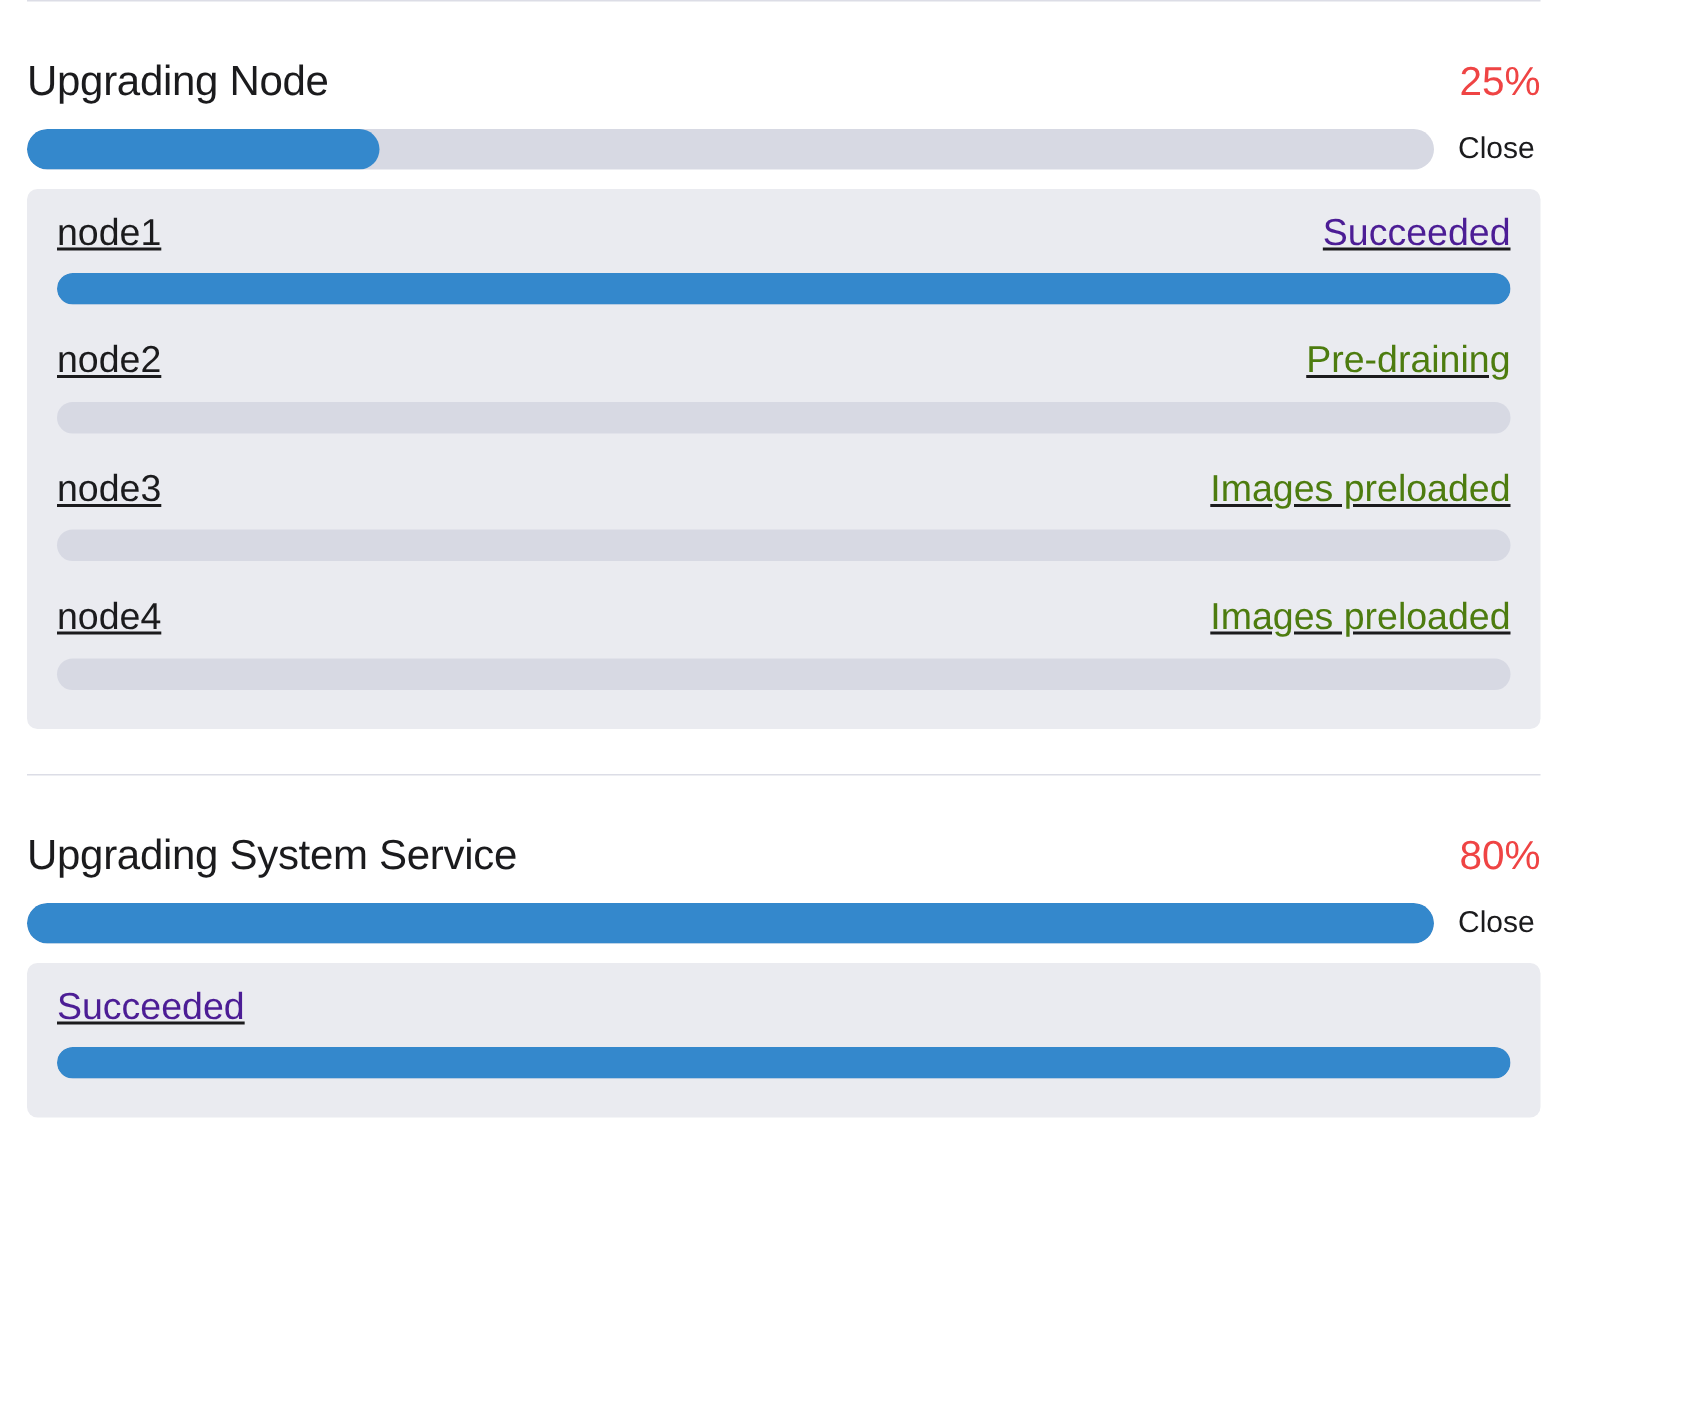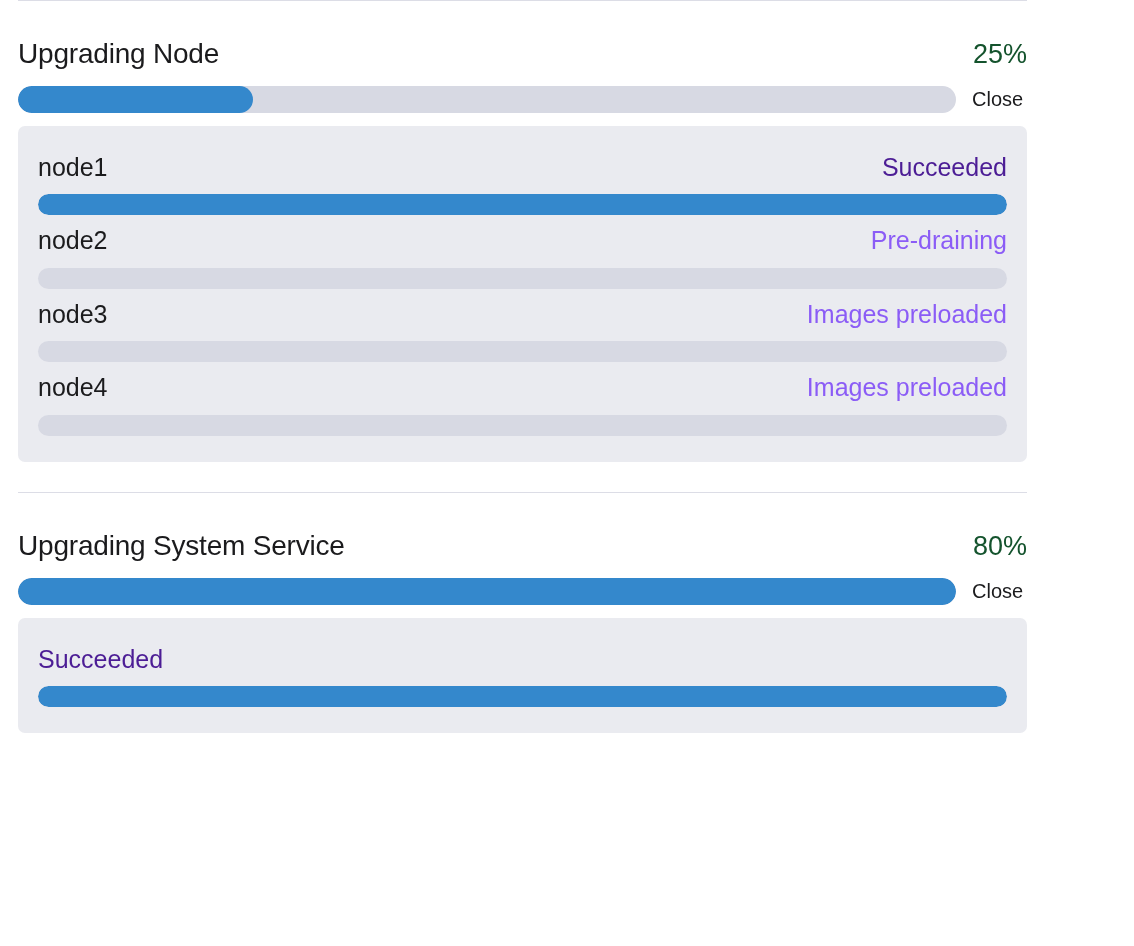--- a/index.html
+++ b/index.html
@@ -43,21 +43,21 @@
   .sec-title {
     font-size: 28px;
     font-weight: 400;
     letter-spacing: -0.2px;
     color: #1b1b1d;
     line-height: 1.1;
   }
   .sec-pct {
     font-size: 27px;
     font-weight: 400;
-    color: #14532d;
+    color: #ef4444;
     line-height: 1.1;
   }
 
   
   .sec-bar-row {
     display: flex;
     align-items: center;
     margin-top: 16px;
   }
   .main-track {
@@ -80,42 +80,43 @@
     line-height: 1;
     cursor: pointer;
     white-space: nowrap;
   }
 
   
   .panel {
     margin-top: 13px;
     background: #eaebf0;
     border-radius: 7px;
-    padding: 28px 20px 26px 20px;
+    padding: 16px 20px 26px 20px;
+    text-decoration: underline;
   }
   .item { }
-  .item + .item { margin-top: 12px; }
+  .item + .item { margin-top: 24px; }
   .item-head {
     display: flex;
     align-items: baseline;
     justify-content: space-between;
   }
   .item-name {
     font-size: 25px;
     font-weight: 400;
     color: #1b1b1d;
     line-height: 1.1;
   }
   .item-status {
     font-size: 25px;
     font-weight: 400;
     line-height: 1.1;
   }
   .status-success { color: #4c1d95; }
-  .status-neutral { color: #8b5cf6; }
+  .status-neutral { color: #4d7c0f; }
 
   .item-track {
     margin-top: 13px;
     height: 21px;
     border-radius: 11px;
     background: #d7d9e3;
     overflow: hidden;
   }
   .item-fill {
     height: 100%;

